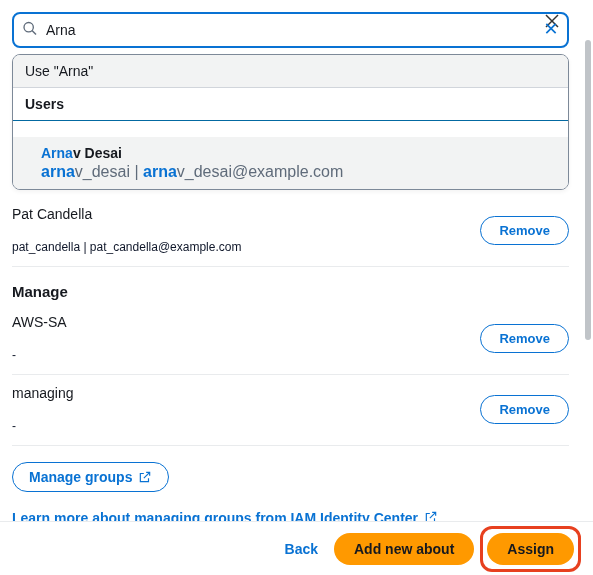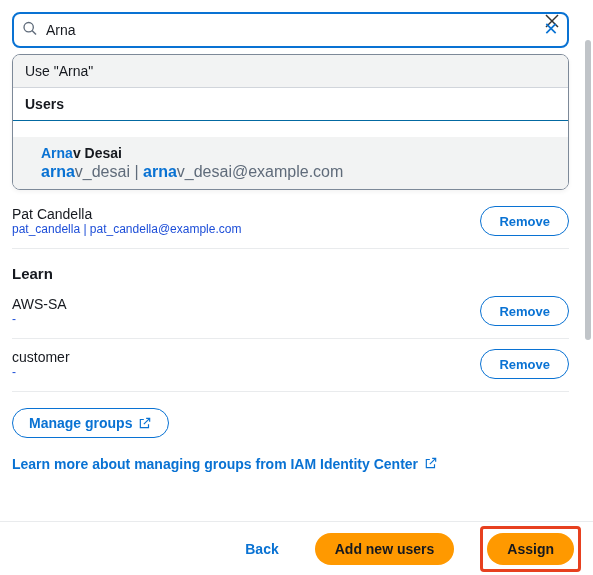--- a/index.html
+++ b/index.html
@@ -90,23 +90,24 @@
   }
   .dd-item .uname { font-weight:700; color:#16191f; }
   .dd-item .uname .hl { color:#0972d3; }
   .dd-item .sub { font-size:16px; color:#5f6b7a; margin-top:2px;}
   .dd-item .sub .hl { color:#0972d3; font-weight:700;}
   .row {
     padding: 10px 0 12px 0;
     border-bottom: 1px solid #e9ebed;
     display:flex;
     justify-content:space-between;
+    align-items:center;
   }
   .row .info .rtitle { font-size:14px; color:#16191f; }
-  .row .info .rsub { font-size:12px; color:#1d4ed8; margin-top:0;}
+  .row .info .rsub { font-size:12px; color:#0f172a; margin-top:18px;}
   .remove-btn {
     border: 1.5px solid #0972d3;
     color:#0972d3;
     background:#fff;
     font-weight:700;
     border-radius: 18px;
     padding: 6px 18px;
     font-size:13px;
     cursor:pointer;
   }
@@ -142,21 +143,21 @@
     cursor:pointer;
   }
   .footer {
     position:absolute;
     left:0; right:0; bottom:0;
     height:54px;
     border-top:1px solid #e9ebed;
     display:flex;
     justify-content:flex-end;
     align-items:center;
-    gap:26px;
+    gap:6px;
     padding-right:12px;
     background:#fff;
   }
   .btn-link {
     color:#0972d3;
     font-weight:700;
     background:none;
     border:none;
     font-size:14px;
     cursor:pointer;
@@ -167,21 +168,21 @@
     color:#16191f;
     font-weight:700;
     border:none;
     border-radius:20px;
     padding:8px 20px;
     font-size:14px;
     cursor:pointer;
   }
   .assign-hl {
     border:3px solid #e7401f;
-    border-radius:4px;
+    border-radius:12px;
     padding:4px;
     display:inline-flex;
   }
   .break { height:6px; }
 </style>
 </head>
 <body>
 
 <div class="scroll-area">
 
@@ -225,33 +226,33 @@
   <div class="break"></div>
 
   <div class="row">
     <div class="info">
       <div class="rtitle">Pat Candella</div>
       <div class="rsub">pat_candella | pat_candella@example.com</div>
     </div>
     <button class="remove-btn">Remove</button>
   </div>
 
-  <div class="section-h">Learn</div>
+  <div class="section-h">Manage</div>
 
   <div class="row">
     <div class="info">
       <div class="rtitle">AWS-SA</div>
       <div class="rsub">-</div>
     </div>
     <button class="remove-btn">Remove</button>
   </div>
 
   <div class="row">
     <div class="info">
-      <div class="rtitle">customer</div>
+      <div class="rtitle">managing</div>
       <div class="rsub">-</div>
     </div>
     <button class="remove-btn">Remove</button>
   </div>
 
   <button class="manage-btn">
     <span>Manage groups</span>
     <svg viewBox="0 0 24 24">
         <path d="M14 4h6v6"></path>
         <path d="M20 4L10 14"></path>
@@ -267,17 +268,17 @@
         <path d="M18 14v6H4V6h6"></path>
       </svg>
   </a>
 
 </div>
 
 <div class="scrollbar"></div>
 
 <div class="footer">
   <button class="btn-link">Back</button>
-  <button class="btn-orange">Add new users</button>
+  <button class="btn-orange">Add new about</button>
   <span class="assign-hl">
     <button class="btn-orange">Assign</button>
   </span>
 </div>
 
 </body></html>

